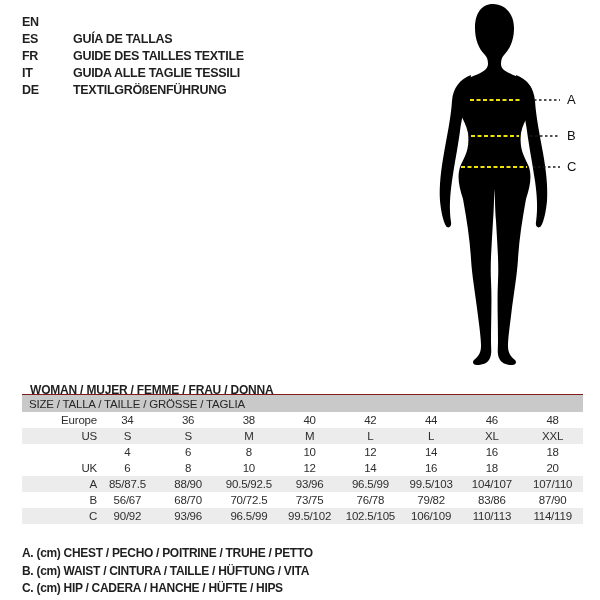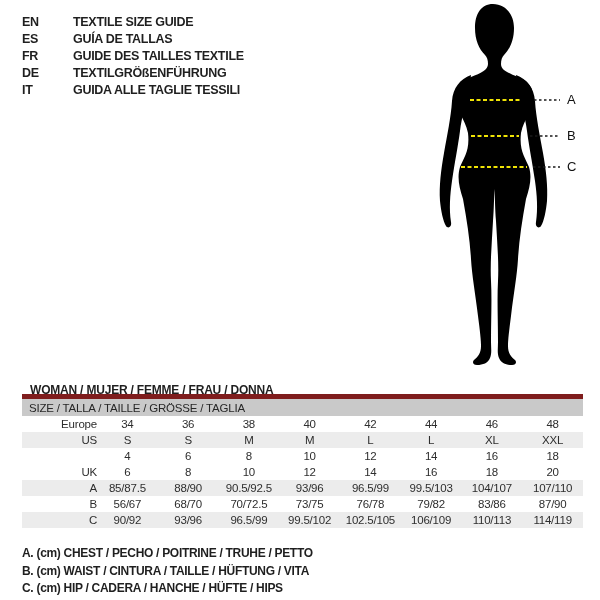--- a/index.html
+++ b/index.html
@@ -41,55 +41,54 @@
 
   
   .size-table {
     position:absolute; left:22px; top:394px; width:561px;
     border-collapse:collapse; table-layout:fixed;
     font-size:11.5px; color:#2e2e2e;
   }
   .size-table td { height:16px; padding:0; text-align:center; letter-spacing:-0.2px; white-space:nowrap; }
   .size-table .header-cell {
     background:#c9c9c9; text-align:left; padding-left:7px; height:17px;
-    color:#272727; border-top:5px solid #7f1d1d; font-size:11.5px;
+    color:#272727; border-top:1px solid #7f1d1d; font-size:11.5px;
   }
   .size-table .row-label { text-align:right; padding-left:7px; }
   .size-table tr.shaded { background:#ececec; }
 
   
   .legend { position:absolute; left:22px; top:546px; }
   .legend-line {
     font-weight:bold; font-size:12px; letter-spacing:-0.3px;
     height:17.5px; white-space:nowrap;
   }
 </style>
 </head>
 <body>
 
 <div class="lang-block">
     <div class="lang-row">
       <span class="lang-code">EN</span>
-      <span class="lang-label">TEXTILE SIZE GUIDE</span>
     </div>
     <div class="lang-row">
       <span class="lang-code">ES</span>
       <span class="lang-label">GUÍA DE TALLAS</span>
     </div>
     <div class="lang-row">
       <span class="lang-code">FR</span>
       <span class="lang-label">GUIDE DES TAILLES TEXTILE</span>
     </div>
     <div class="lang-row">
+      <span class="lang-code">IT</span>
+      <span class="lang-label">GUIDA ALLE TAGLIE TESSILI</span>
+    </div>
+    <div class="lang-row">
       <span class="lang-code">DE</span>
       <span class="lang-label">TEXTILGRÖßENFÜHRUNG</span>
-    </div>
-    <div class="lang-row">
-      <span class="lang-code">IT</span>
-      <span class="lang-label">GUIDA ALLE TAGLIE TESSILI</span>
     </div>
   </div>
 
 <div class="figure">
   <svg width="170" height="375" viewBox="0 0 170 375" xmlns="http://www.w3.org/2000/svg">
 
     <path fill="#000000" d="
       M 63 4
       C 75 4 84 14 84 28
       C 84 40 80 49 74 55

